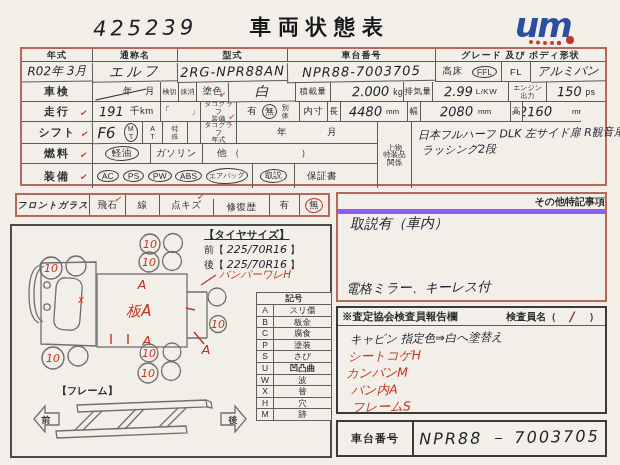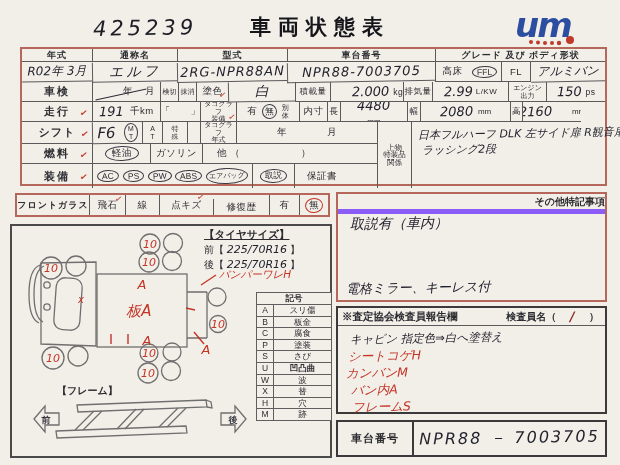--- a/index.html
+++ b/index.html
@@ -109,21 +109,21 @@
     <div class="cell bb bl" style="left:214px;top:53px;width:63px;height:20px;gap:5px;font-size:9.5px;">
       <span>有</span>
       <span class="circ" style="font-size:9px;padding:0 2px;">無</span>
       <span class="xs" style="display:inline-flex;flex-direction:column;">
         <span>別</span>
         <span>体</span>
       </span>
     </div>
     <div class="cell bb bl sm" style="left:277px;top:53px;width:28px;height:20px;">内寸</div>
     <div class="cell bb bl sm" style="left:305px;top:53px;width:13px;height:20px;font-size:8.5px;">長</div>
-    <div class="cell bb bl" style="left:318px;top:53px;width:67px;height:20px;gap:4px;flex-direction:column;">
+    <div class="cell bb bl" style="left:318px;top:53px;width:67px;height:20px;gap:4px;">
       <span class="hw" style="font-size:13px;">4480</span>
       <span style="font-size:8px;">mm</span>
     </div>
     <div class="cell bb bl sm" style="left:385px;top:53px;width:13px;height:20px;font-size:8.5px;">幅</div>
     <div class="cell bb bl" style="left:398px;top:53px;width:90px;height:20px;gap:5px;">
       <span class="hw" style="font-size:13px;">2080</span>
       <span style="font-size:8px;">mm</span>
     </div>
     <div class="cell bb bl sm" style="left:488px;top:53px;width:12px;height:20px;font-size:8.5px;">高</div>
     <div class="cell bb bl" style="left:500px;top:53px;width:59px;height:20px;gap:20px;">
@@ -194,21 +194,21 @@
       <span class="circ" style="font-size:8.5px;">ABS</span>
       <span class="circ" style="font-size:7px;padding:2px 2px;">エアバッグ</span>
     </div>
     <div class="cell bl" style="left:230px;top:115px;width:42px;height:24px;">
       <span class="circ" style="font-size:8.5px;">取説</span>
     </div>
     <div class="cell bl sm" style="left:272px;top:115px;width:83px;height:24px;justify-content:flex-start;padding-left:12px;">保証書</div>
   </div>
 
   <div class="abs box-red" style="left:15px;top:193px;width:315px;height:24px;">
-    <div class="cell hdr" style="left:0;top:0;width:72px;height:20px;font-size:9px;">フロントガラス</div>
+    <div class="cell hdr" style="left:0;top:0;width:72px;height:20px;font-size:9px;font-style:italic;">フロントガラス</div>
     <div class="cell bl sm" style="left:72px;top:0;width:36px;height:20px;">
       <span>飛石</span>
       <span class="redchk" style="right:2px;top:-1px;">✓</span>
     </div>
     <div class="cell bl sm" style="left:108px;top:0;width:34px;height:20px;">線</div>
     <div class="cell bl sm" style="left:142px;top:0;width:54px;height:20px;">
       <span>点キズ</span>
       <span class="redchk" style="right:8px;top:-3px;">✓</span>
     </div>
     <div class="cell bl sm" style="left:196px;top:4px;width:56px;height:16px;">修復歴</div>

